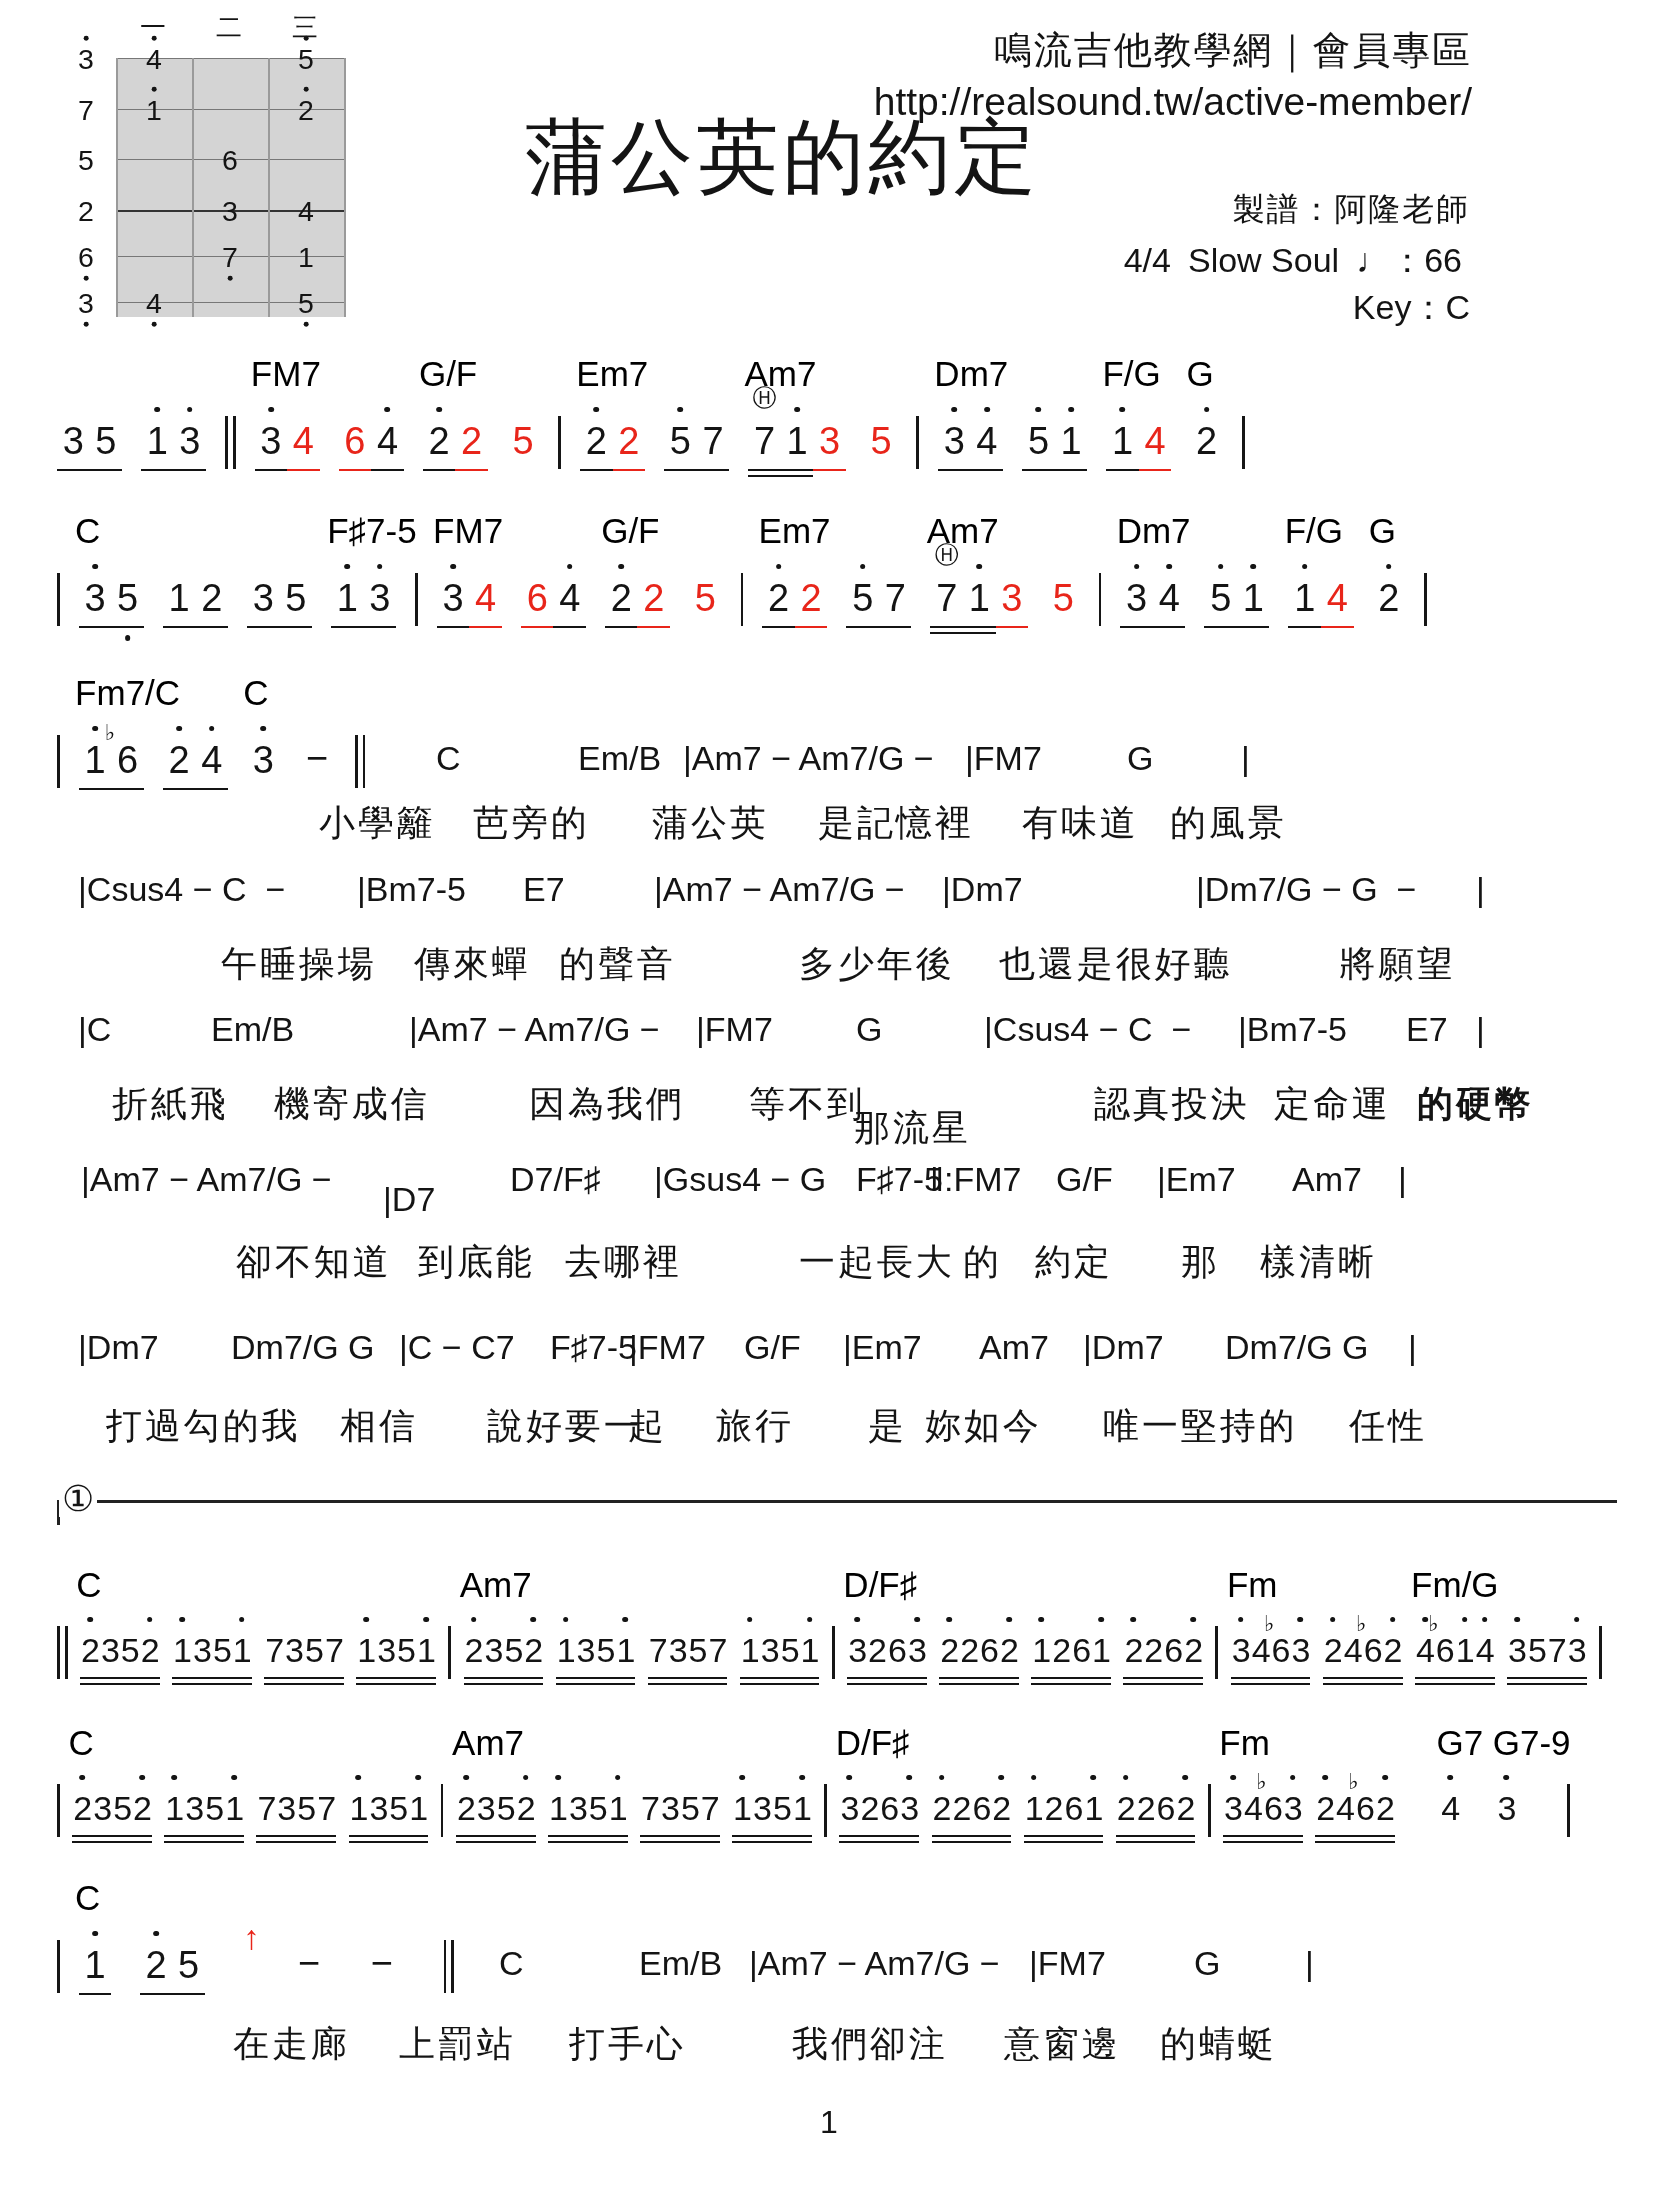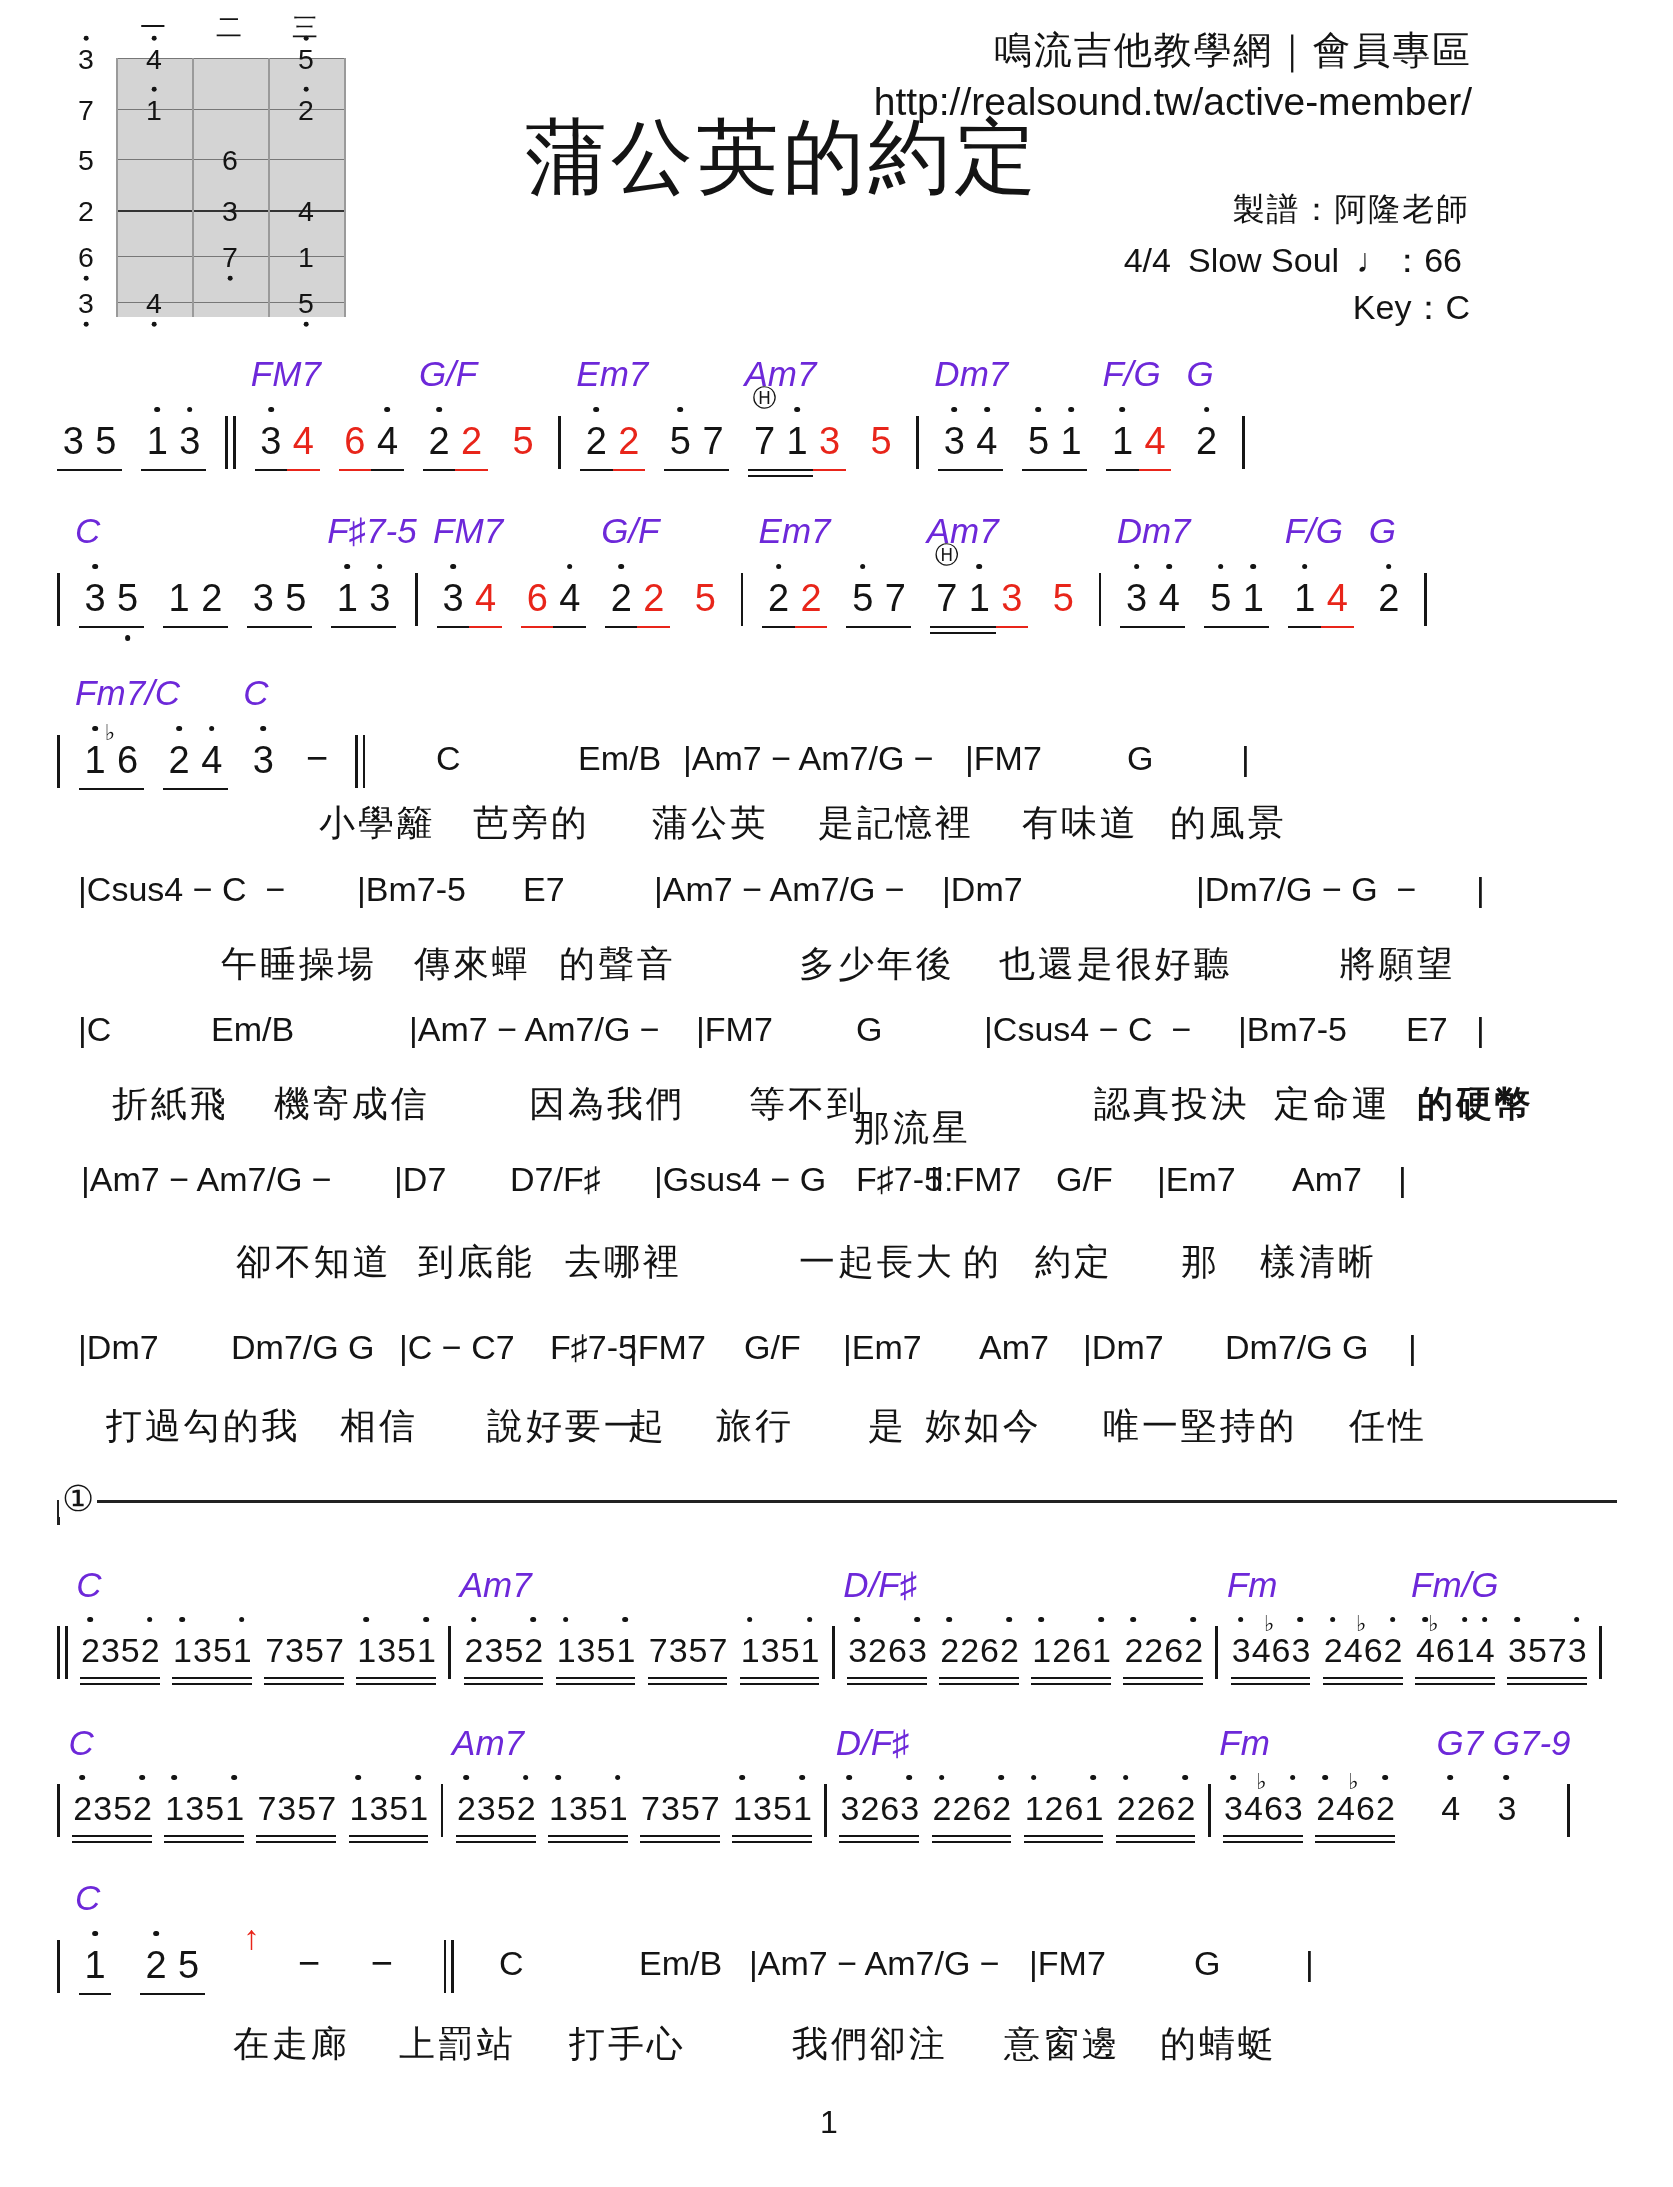--- a/index.html
+++ b/index.html
@@ -29,21 +29,21 @@
   .tight .note{padding:0 1px 4.8px;letter-spacing:-1px;}
   .note.u1,.note.u2{border-bottom:2.9px solid currentColor;}
   .note.u2::after{content:"";position:absolute;left:0;right:0;bottom:-8.6px;height:2.9px;background:currentColor;}
   .note.red{color:#e8251a;}
   .note.hl::before{content:"";position:absolute;left:50%;top:-28.5px;transform:translateX(-50%);width:44px;height:118px;background:#f7bcab;border-radius:23px;z-index:-1;}
   .tight .note.hl::before{width:36px;height:110px;top:-27px;}
   .dot-a{position:absolute;top:-11.4px;left:50%;transform:translateX(-50%);width:5.7px;height:5.7px;border-radius:50%;background:currentColor;}
   .dot-b{position:absolute;top:calc(100% + 9.5px);left:50%;transform:translateX(-50%);width:5.7px;height:5.7px;border-radius:50%;background:currentColor;}
   .acc{position:absolute;top:-15px;left:-6.7px;font-size:22px;line-height:1;}
   .sym{position:absolute;bottom:calc(100% + 7.6px);left:50%;transform:translateX(-50%);font-size:24px;line-height:1;color:#141414;}
-  .chord{position:absolute;bottom:calc(100% + 21px);left:-3.8px;font-size:35px;letter-spacing:0;white-space:nowrap;color:#6d28d9;font-style:italic;}
+  .chord{position:absolute;bottom:calc(100% + 21px);left:-3.8px;font-size:35px;letter-spacing:0;white-space:nowrap;color:#000000;}
   .bar{display:flex;gap:4.8px;height:53px;margin-top:-1.9px;}
   .bar i{display:block;width:2.9px;background:#161616;}
   .dash{line-height:42px;margin:0 7.6px;}
   .arrow{color:#e8251a;font-size:34px;transform:translateY(-28.5px);}
   
   .trow{position:absolute;left:0;width:1674px;height:48px;}
   .trow span{position:absolute;white-space:pre;}
   .trow.chords span{font-size:34px;}
   .trow.lyrics span{font-size:36px;letter-spacing:2.9px;}
   
@@ -317,21 +317,21 @@
         <span style="left: 274px;">機寄成信</span>
         <span style="left: 529px;">因為我們</span>
         <span style="left: 749px;">等不到</span>
         <span style="left: 854px; margin-top: 24px;">那流星</span>
         <span style="left: 1094px;">認真投決</span>
         <span style="left: 1274px;">定命運</span>
         <span style="left: 1417px; font-weight: bold;">的硬幣</span>
       </div>
       <div class="trow chords" style="top: 1160px;">
         <span style="left: 81px;">|Am7 − Am7/G −</span>
-        <span style="left: 394px;">|D7</span>
+        <span style="left: 383px; margin-top: 20px;">|D7</span>
         <span style="left: 510px;">D7/F♯</span>
         <span style="left: 654px;">|Gsus4 − G</span>
         <span style="left: 856px;">F♯7-5</span>
         <span style="left: 930px;">‖:FM7</span>
         <span style="left: 1056px;">G/F</span>
         <span style="left: 1157px;">|Em7</span>
         <span style="left: 1292px;">Am7</span>
         <span style="left: 1398px;">|</span>
       </div>
       <div class="trow lyrics" style="top: 1238px;">

